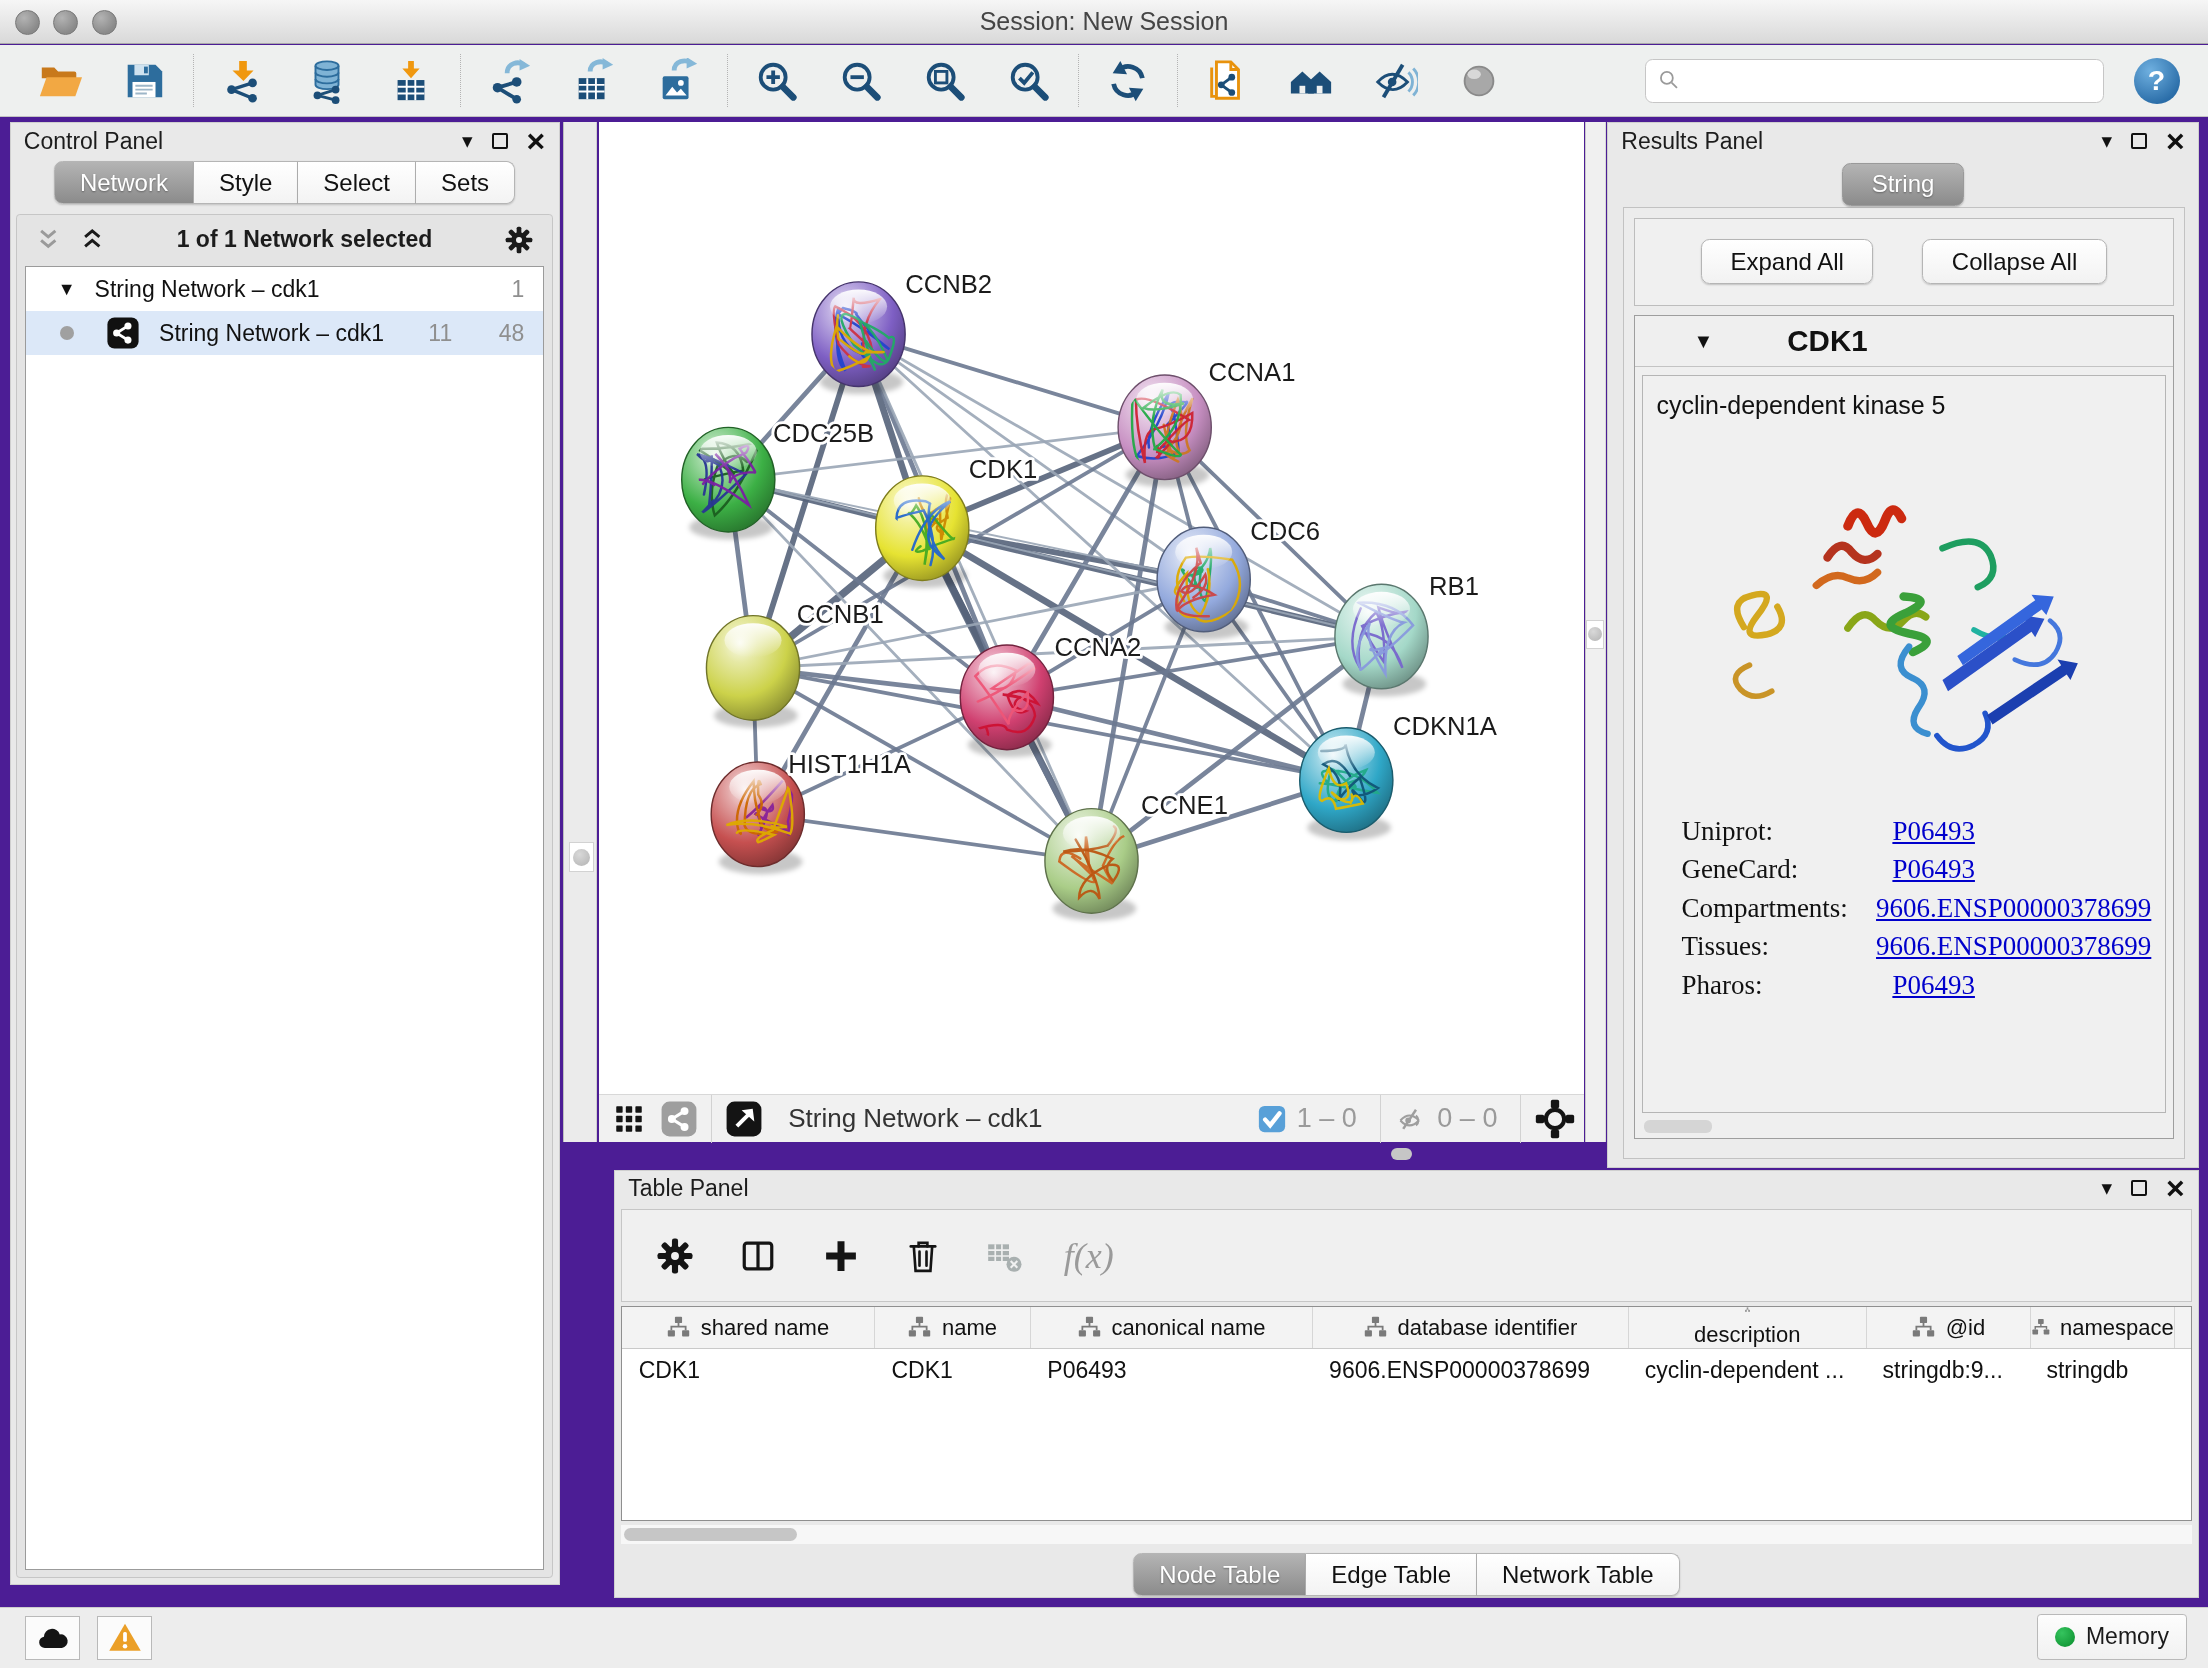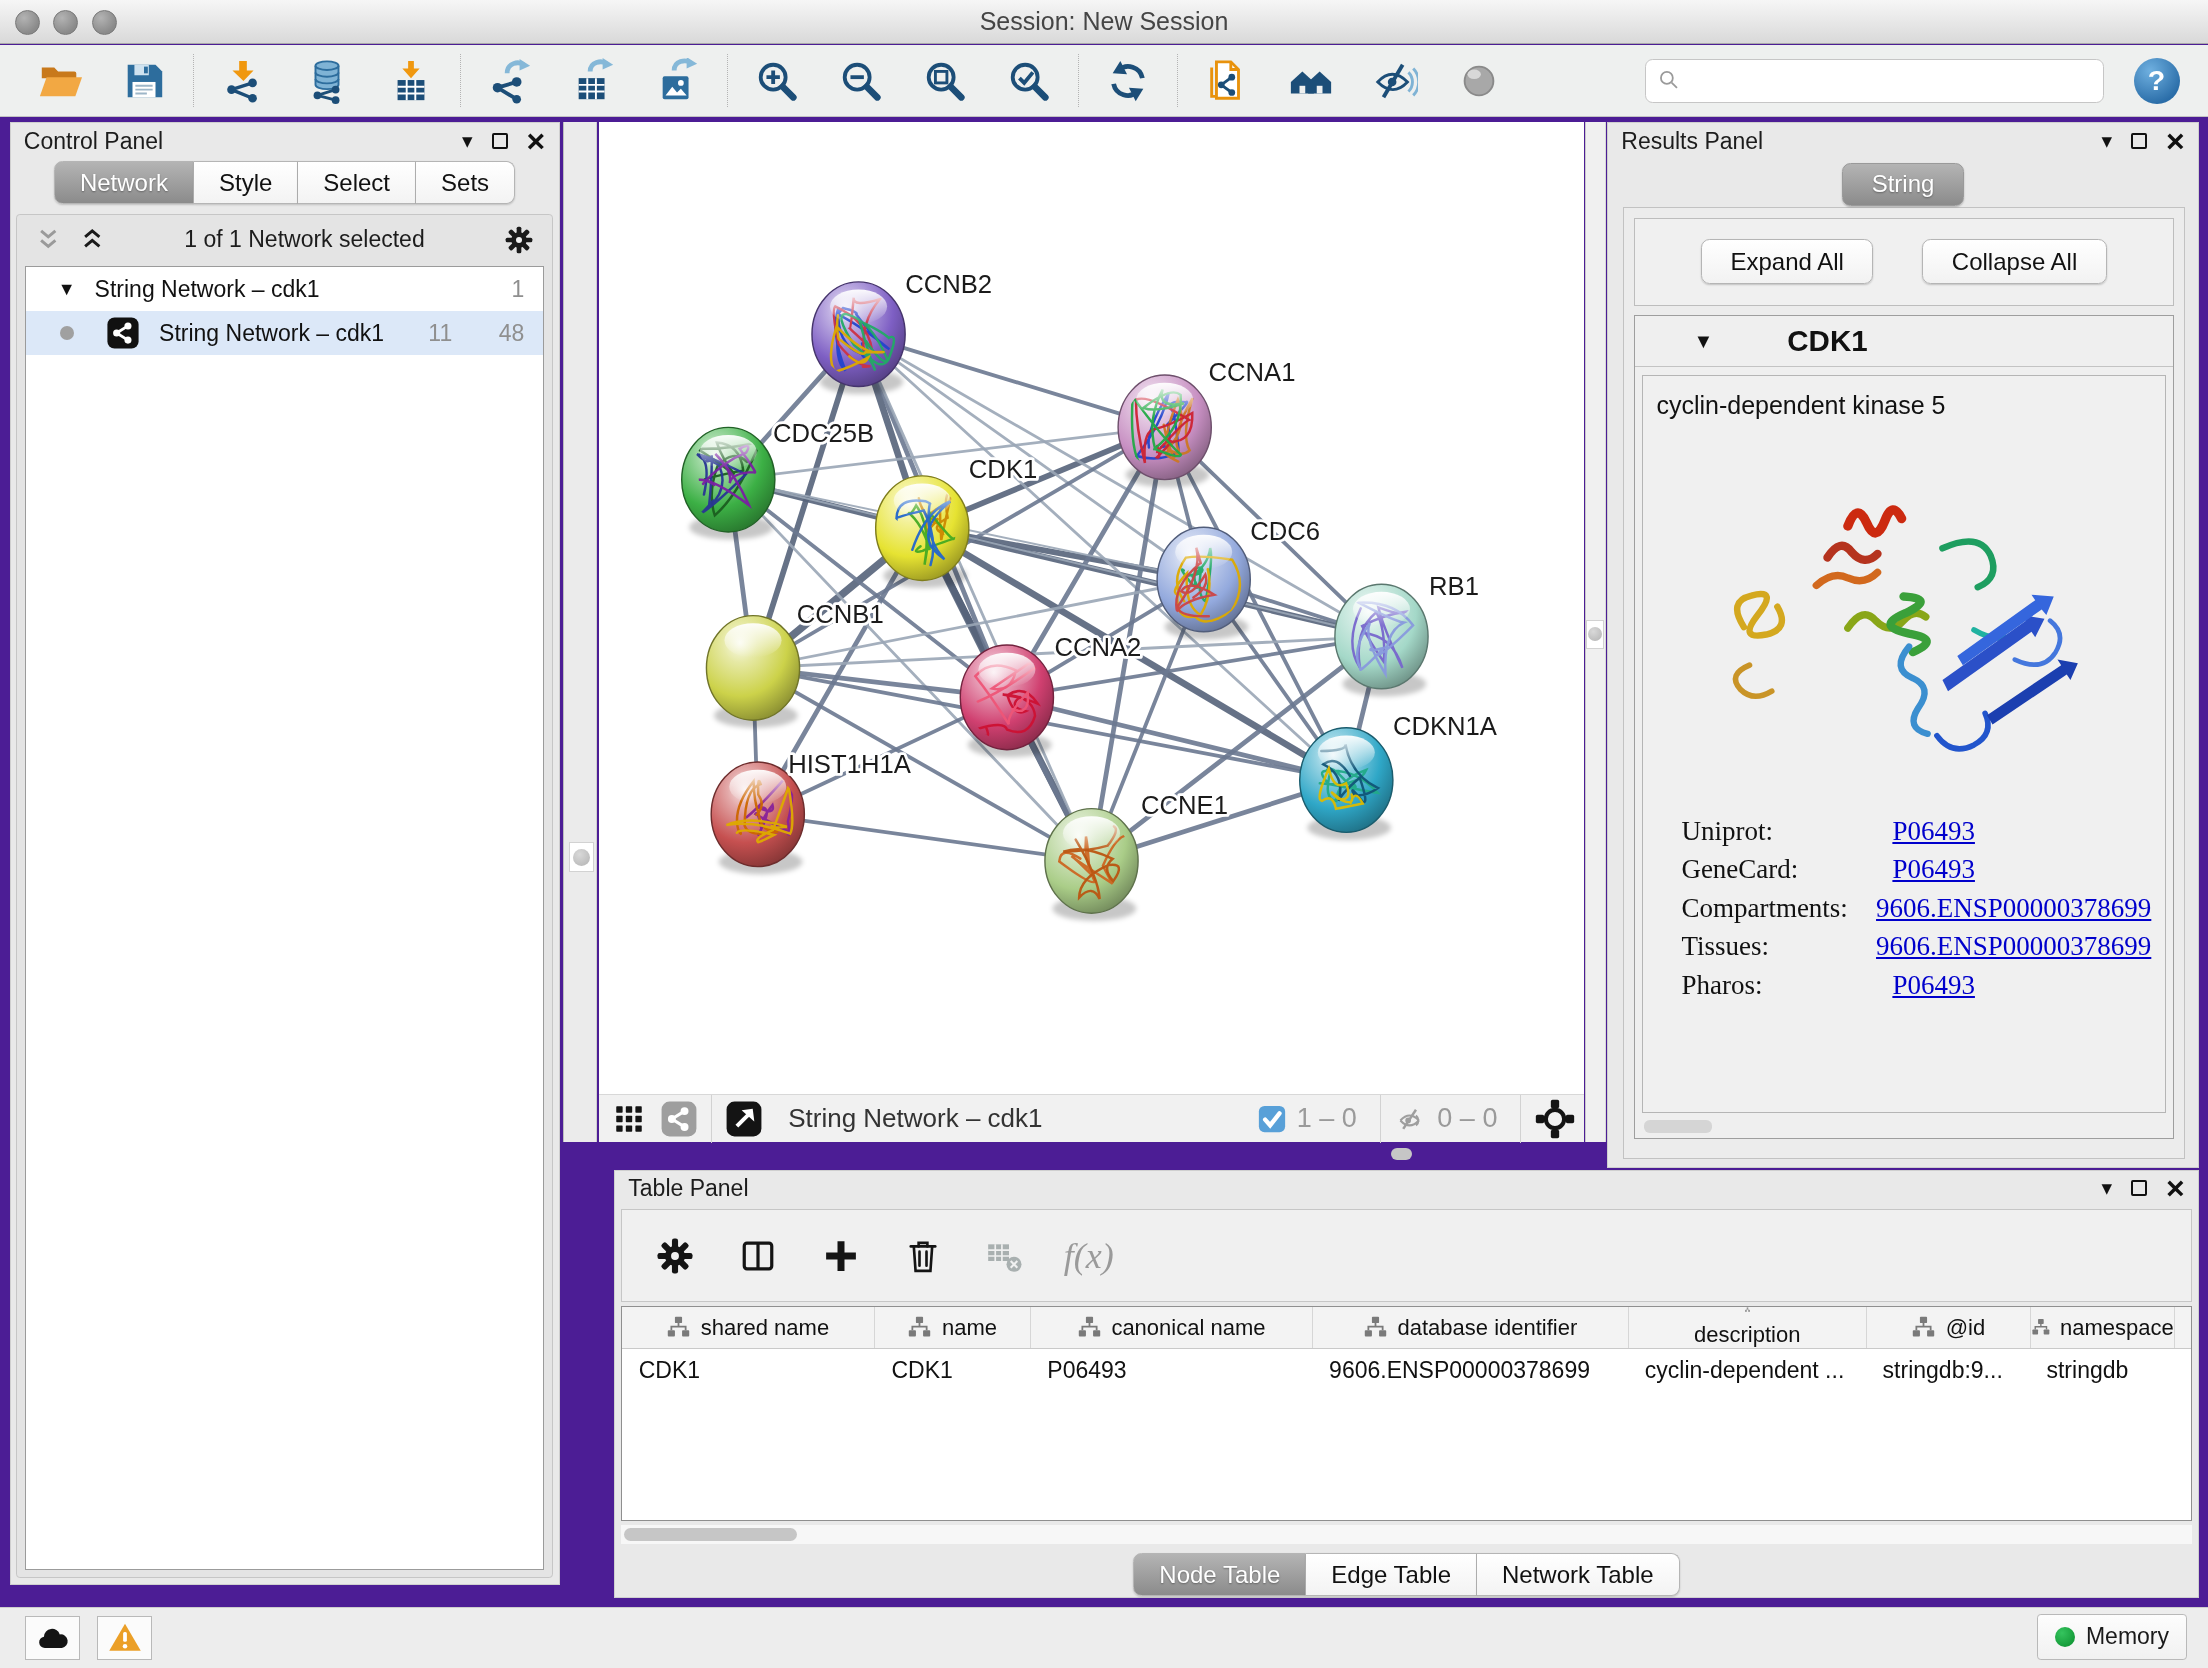--- a/index.html
+++ b/index.html
@@ -46,21 +46,21 @@
   .seg-tab:last-child { border-radius:0 8.6px 8.6px 0; }
   .seg-tab.sel { background:linear-gradient(#b4b4b4,#8b8b8b); color:#fff; text-shadow:0 1px 1.9px rgba(0,0,0,.35); }
 
   
   .cp { position:absolute; left:9.5px; top:122px; width:550px; height:1463px; background:#e9e9e9;
     border:1px solid #cfcfcf; }
   .cp-tabs-wrap { display:flex; justify-content:center; margin-top:1.9px; position:relative; z-index:2; }
   .cp-sub { position:absolute; left:5.7px; right:5.7px; top:91px; bottom:5.7px; border:1px solid #c6c6c6;
     border-radius:3.8px; background:#e4e4e4; }
   .cp-listhead { height:49px; display:flex; align-items:center; padding:0 17px; gap:15px; }
-  .cp-listhead .seltext { flex:1; text-align:center; font-size:23px; color:#1c1c1c; }
+  .cp-listhead .seltext { flex:1; text-align:center; font-size:23px; color:#1c1c1c;font-weight:bold; }
   .tree-box { position:absolute; left:7.6px; right:7.6px; top:51px; bottom:7.6px; background:#fff; border:1px solid #9b9b9b; }
   .tree-row { height:44px; display:flex; align-items:center; font-size:23px; color:#111; }
   .tree-row .lbl { flex:1; margin-left:19px; white-space:nowrap; overflow:hidden; }
   .tree-row .cnt { color:#8f8f8f; width:61px; text-align:right; margin-right:19px; }
   .tree-row.root { padding-left:32px; }
   .tree-row.child { background:#dce8f8; padding-left:34px; }
   .dot { width:14.3px; height:14.3px; border-radius:50%; background:#a0a0a0; margin-right:32px; }
   .disc { font-size:18px; color:#111; }
 
   

